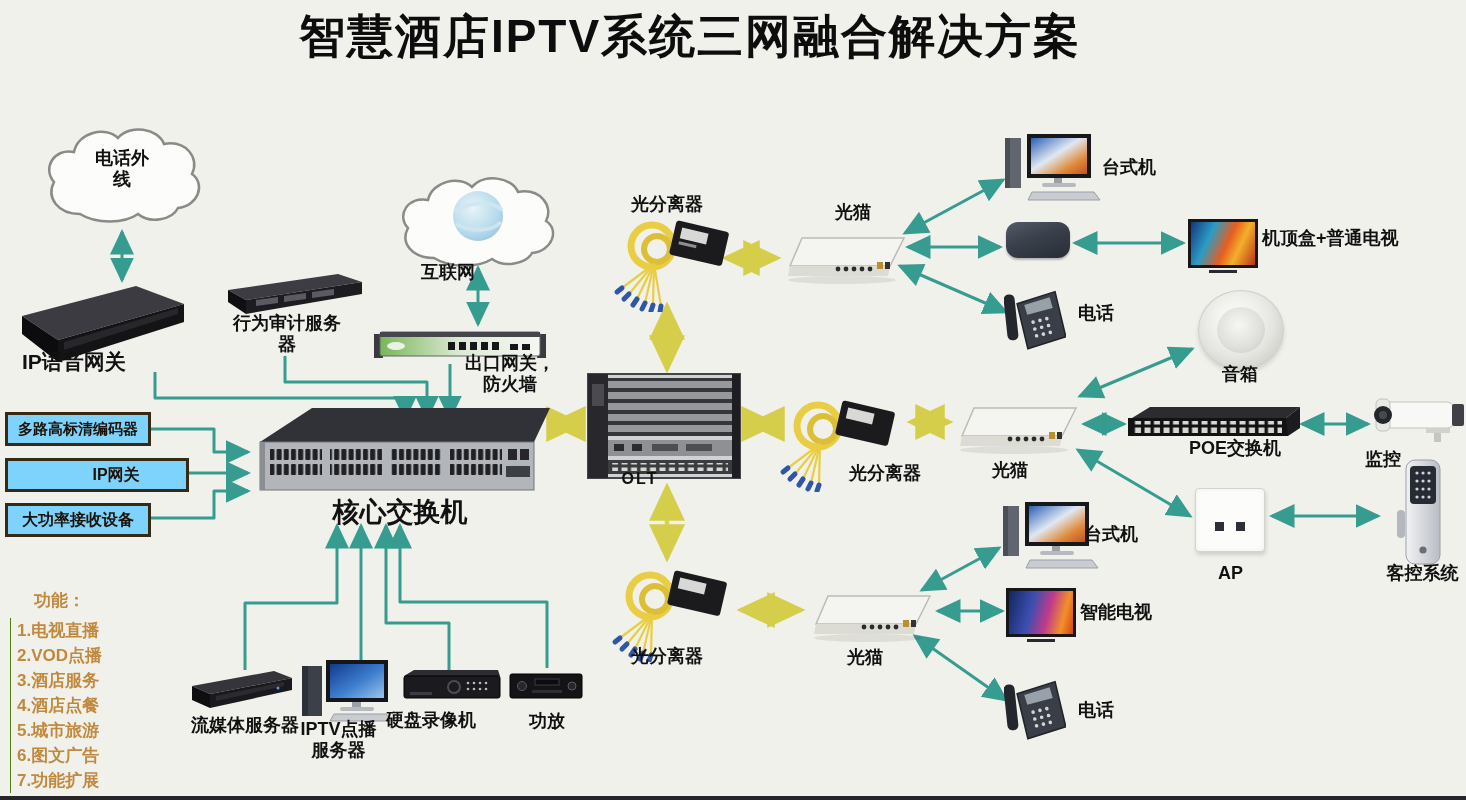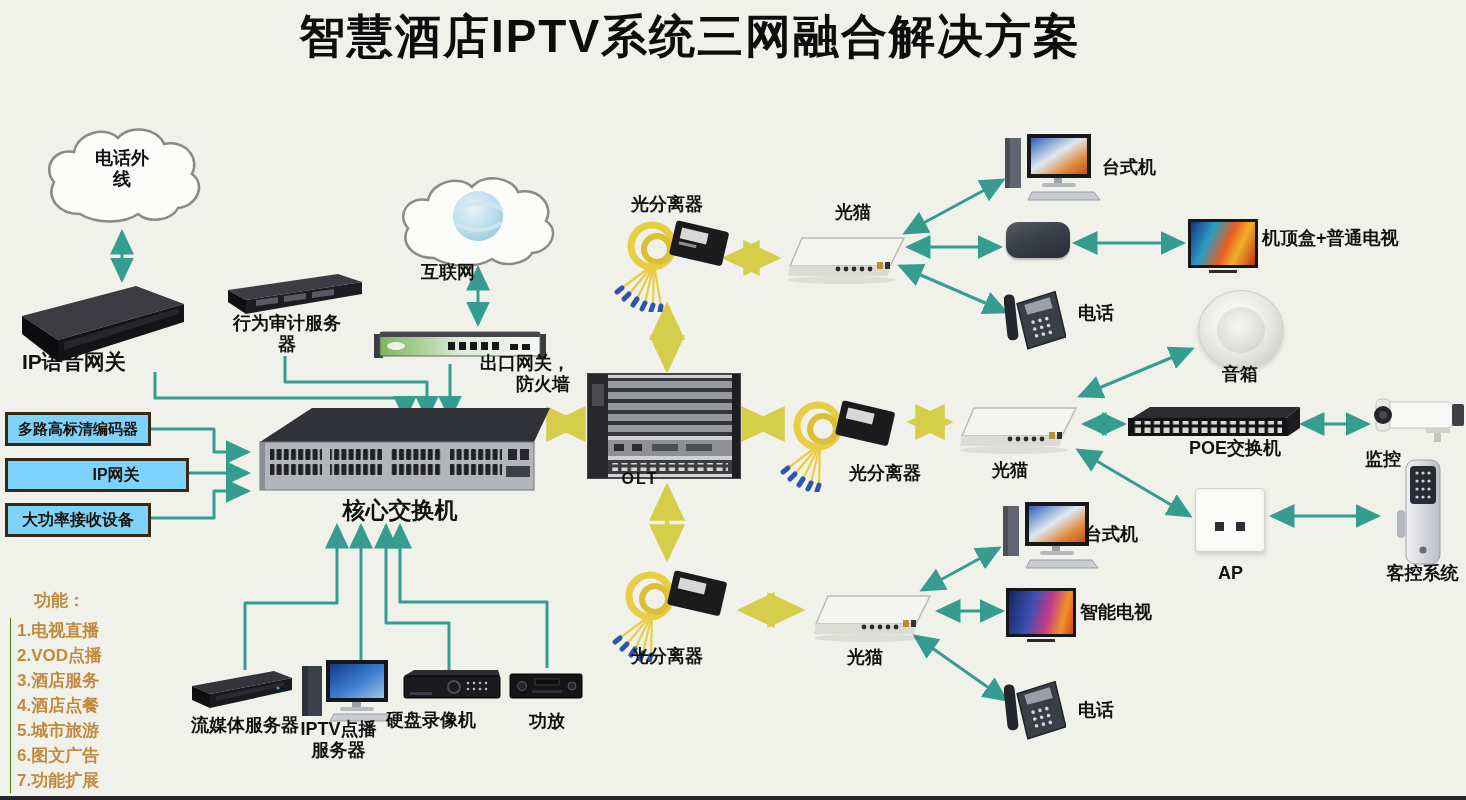--- a/index.html
+++ b/index.html
@@ -181,40 +181,40 @@
     <g fill="#17171a">
       <rect x="74" y="16" width="7" height="8"></rect>
         <rect x="85" y="16" width="7" height="8"></rect>
         <rect x="96" y="16" width="7" height="8"></rect>
       <rect x="107" y="16" width="7" height="8"></rect>
         <rect x="118" y="16" width="7" height="8"></rect>
       <rect x="136" y="18" width="8" height="6"></rect>
         <rect x="148" y="18" width="8" height="6"></rect>
     </g>
   </svg>
-  <div class="lbl" style="left:450px;top:353px;width:120px;text-align:right;">出口网关，
+  <div class="lbl" style="left:450px;top:353px;width:120px;">出口网关，
 防火墙</div>
 
   <div class="ybox" style="left:5px;top:412px;font-size:15px;">多路高标清编码器</div>
   <div class="ybox" style="left:5px;top:458px;padding-left:38px;">IP网关</div>
   <div class="ybox" style="left:5px;top:503px;">大功率接收设备</div>
 
   <svg class="dev" style="left:254px;top:402px" width="300" height="95" viewBox="0 0 300 95">
     <polygon points="6,40 58,6 296,6 280,40" fill="#313138"></polygon>
     <rect x="6" y="40" width="274" height="48" fill="#b2b6ba" stroke="#70747a"></rect>
     <rect x="6" y="40" width="5" height="48" fill="#8a8e92"></rect>
     <rect x="16" y="46" width="52" height="30" fill="url(#prtD)"></rect>
     <rect x="76" y="46" width="52" height="30" fill="url(#prtD)"></rect>
     <rect x="136" y="46" width="52" height="30" fill="url(#prtD)"></rect>
     <rect x="196" y="46" width="52" height="30" fill="url(#prtD)"></rect>
     <rect x="254" y="47" width="9" height="11" fill="#26262c"></rect>
       <rect x="266" y="47" width="9" height="11" fill="#26262c"></rect>
     <rect x="252" y="64" width="24" height="11" fill="#3c3f44"></rect>
   </svg>
-  <div class="lbl" style="left:330px;top:497px;width:140px;font-size:23px;">核心交换机</div>
+  <div class="lbl" style="left:330px;top:497px;width:140px;font-size:27px;">核心交换机</div>
 
   <svg class="dev" style="left:582px;top:370px" width="165" height="112" viewBox="0 0 165 112">
     <rect x="6" y="4" width="152" height="104" fill="#cfd1d2" stroke="#44464a" stroke-width="2"></rect>
     <rect x="6" y="4" width="20" height="104" fill="#28282c"></rect>
     <rect x="10" y="14" width="12" height="22" fill="#4a4a50"></rect>
     <rect x="26" y="8" width="124" height="58" fill="url(#slats)"></rect>
     <rect x="26" y="70" width="124" height="16" fill="#8e9094"></rect>
     <rect x="32" y="74" width="10" height="7" fill="#2b2b2f"></rect>
       <rect x="50" y="74" width="10" height="7" fill="#2b2b2f"></rect>
     <rect x="70" y="74" width="26" height="7" fill="#4c4e52"></rect>

